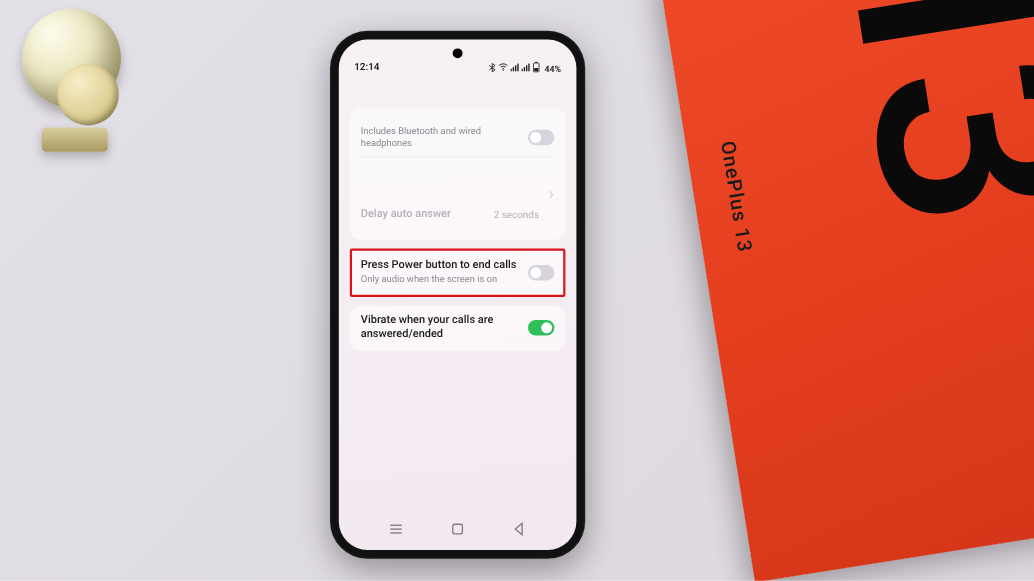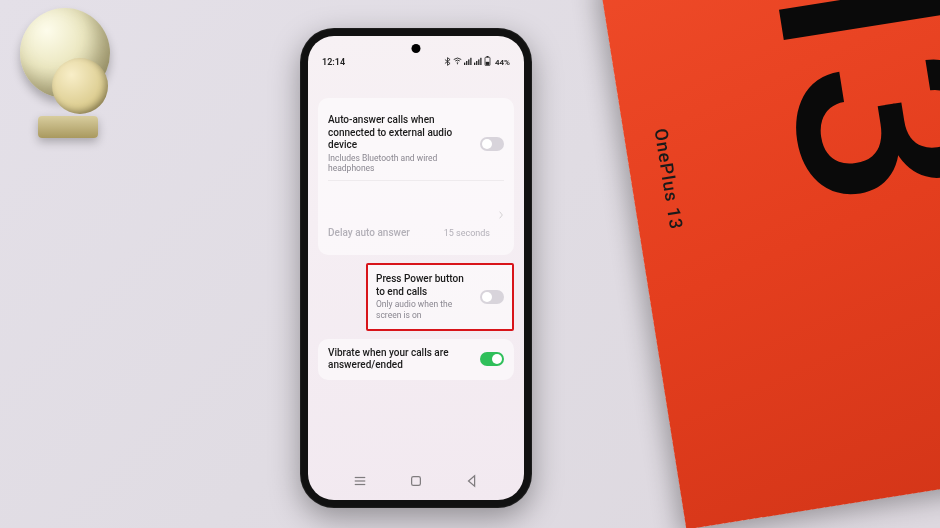--- a/index.html
+++ b/index.html
@@ -154,21 +154,20 @@
     width: 10px; height: 10px; border-radius: 50%;
     background: #fff;
   }
 
   .highlight {
     border: 2px solid #d8141a;
     border-radius: 2px;
     padding: 6px 8px;
     margin-bottom: 8px;
     background: rgba(255,255,255,0.55);
-    margin-left: 48px;
   }
   .highlight .row { padding: 2px 0; }
 
   
   .navbar {
     position: absolute; bottom: 8px; left: 0; right: 0;
     height: 22px; display: flex; justify-content: center; gap: 40px; align-items: center;
   }
   .navbtn { width: 16px; height: 16px; display:flex; align-items:center; justify-content:center; opacity: 0.6; }
   .navbtn svg { width: 14px; height: 14px; stroke: #333; fill: none; stroke-width: 1.4; }
@@ -232,30 +231,29 @@
         <span class="bat">44%</span>
       </span>
     </div>
 
 
     <div class="content">
 
       <div class="card">
         <div class="row">
           <div class="txt">
-            <div class="ttl">Auto-answer calls when connected to external audio device</div>
             <div class="sub">Includes Bluetooth and wired headphones</div>
           </div>
           <div class="toggle off"></div>
         </div>
         <div class="row disabled">
           <div class="txt">
             <div class="ttl">Delay auto answer</div>
           </div>
-          <span class="val">15 seconds</span>
+          <span class="val">2 seconds</span>
           <span style="opacity:.35">
             <svg width="6" height="8" viewBox="0 0 8 12">
                 <path d="M2 1 L6 6 L2 11" stroke="#888" stroke-width="1.5" fill="none"></path>
               </svg>
           </span>
         </div>
       </div>
 
       <div class="highlight">
         <div class="row">

